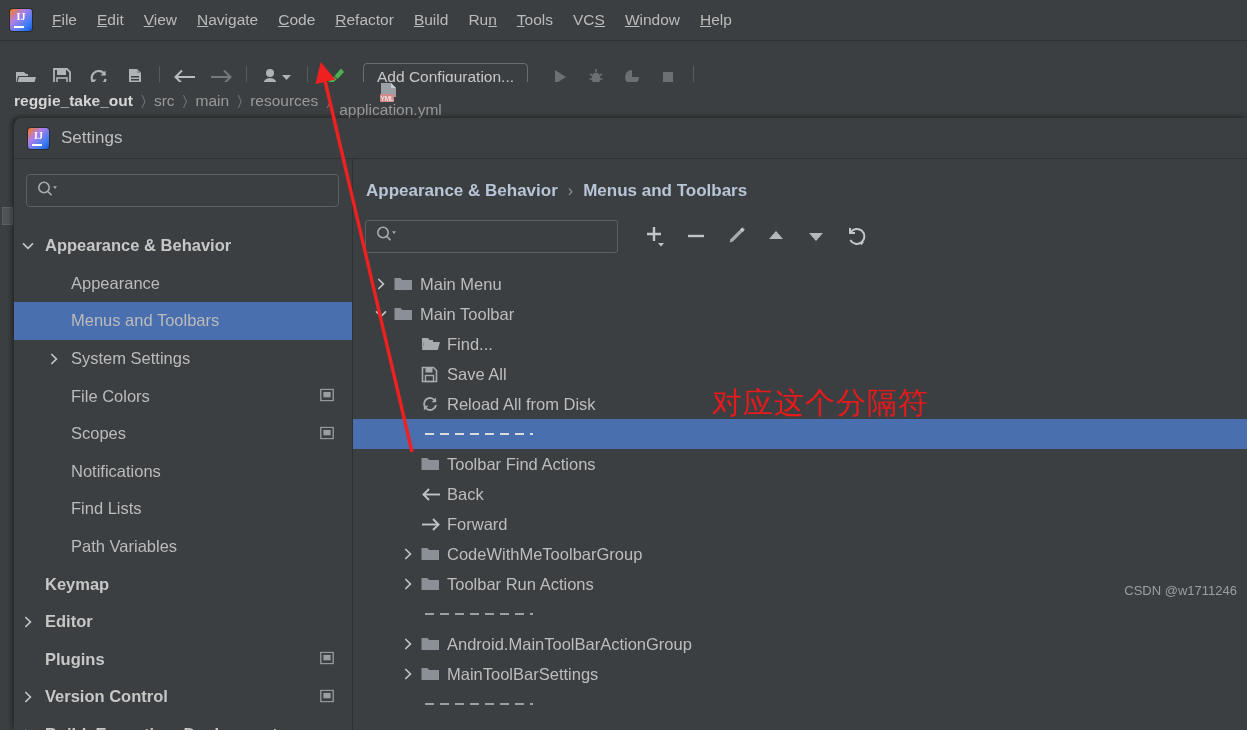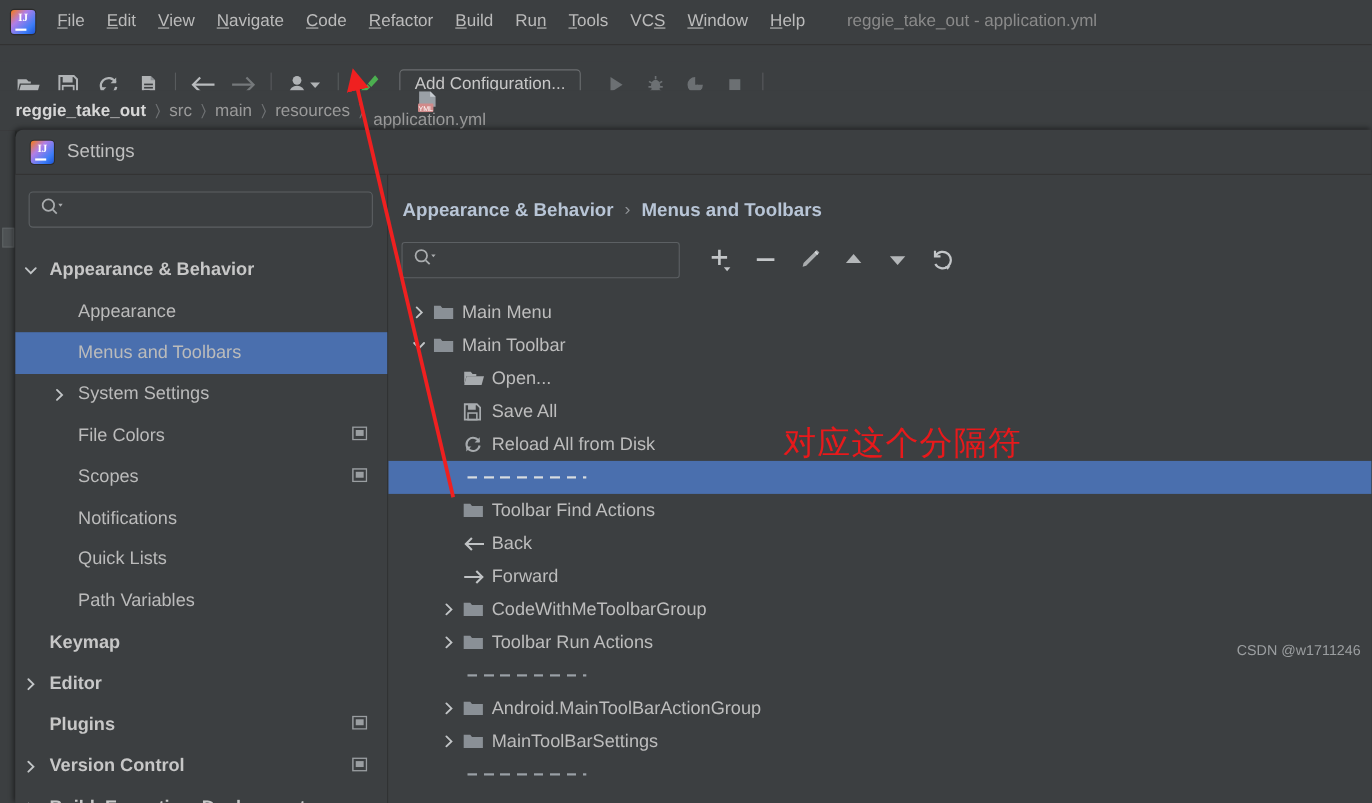--- a/index.html
+++ b/index.html
@@ -101,21 +101,20 @@
           <div class="menuitem"><span class="mn">N</span>avigate</div>
           <div class="menuitem"><span class="mn">C</span>ode</div>
           <div class="menuitem"><span class="mn">R</span>efactor</div>
           <div class="menuitem"><span class="mn">B</span>uild</div>
           <div class="menuitem">Ru<span class="mn">n</span></div>
           <div class="menuitem"><span class="mn">T</span>ools</div>
           <div class="menuitem">VC<span class="mn">S</span></div>
           <div class="menuitem"><span class="mn">W</span>indow</div>
           <div class="menuitem"><span class="mn">H</span>elp</div>
         </div>
-      <div class="wintitle">reggie_take_out - application.yml</div>
     </div>
 
     <div class="toolbar">
       <div style="width:8px"></div>
       <div class="tb-ico" title="Open">
         <svg width="22" height="20" viewBox="0 0 22 20">
             <path d="M2 5h7l2 2h2v2H3l-2 8h1l2-7h17l-2 7H2a1 1 0 0 1-1-1V5z" fill="#b0b3b5"></path>
           </svg>
       </div>
       <div class="tb-ico" title="Save All">
@@ -298,21 +297,21 @@
                   <rect x="0.8" y="0.8" width="12.4" height="11.4" fill="none" stroke="#9a9ea1" stroke-width="1.3"></rect>
                   <rect x="3.4" y="3.4" width="7.2" height="5.4" fill="#9a9ea1"></rect>
                 </svg></span>
             </div>
             <div class="lrow">
               <span style="width: 48px; flex: 0 0 auto; display: flex; justify-content: flex-end; padding-right: 9px;"></span>
               <span class="lbl">Notifications</span>
             </div>
             <div class="lrow">
               <span style="width: 48px; flex: 0 0 auto; display: flex; justify-content: flex-end; padding-right: 9px;"></span>
-              <span class="lbl">Quick Lists</span>
+              <span class="lbl">Find Lists</span>
             </div>
             <div class="lrow">
               <span style="width: 48px; flex: 0 0 auto; display: flex; justify-content: flex-end; padding-right: 9px;"></span>
               <span class="lbl">Path Variables</span>
             </div>
             <div class="lrow bold">
               <span style="width: 22px; flex: 0 0 auto; display: flex; justify-content: flex-end; padding-right: 9px;"></span>
               <span class="lbl">Keymap</span>
             </div>
             <div class="lrow bold">
@@ -448,21 +447,21 @@
             </div>
             <div class="trow">
               <span style="width: 41px; flex: 0 0 auto;"></span>
               <span class="tw"></span>
               <span class="ic">
                 <svg width="20" height="16" viewBox="0 0 20 16">
                   <path d="M1 2h6l1.6 2H12v2H3L1 14V2z" fill="#a7abae"></path>
                   <path d="M3.2 6H19l-2.2 8H1z" fill="#a7abae"></path>
                 </svg>
               </span>
-              <span>Open...</span>
+              <span>Find...</span>
             </div>
             <div class="trow">
               <span style="width: 41px; flex: 0 0 auto;"></span>
               <span class="tw"></span>
               <span class="ic">
                 <svg width="17" height="17" viewBox="0 0 17 17">
                   <path d="M1.5 1.5h11l3 3v11h-14z" fill="none" stroke="#a7abae" stroke-width="1.6"></path>
                   <rect x="4.5" y="1.5" width="7" height="5" fill="#a7abae"></rect>
                   <rect x="4.5" y="9.5" width="8" height="6" fill="none" stroke="#a7abae" stroke-width="1.4"></rect>
                 </svg>

